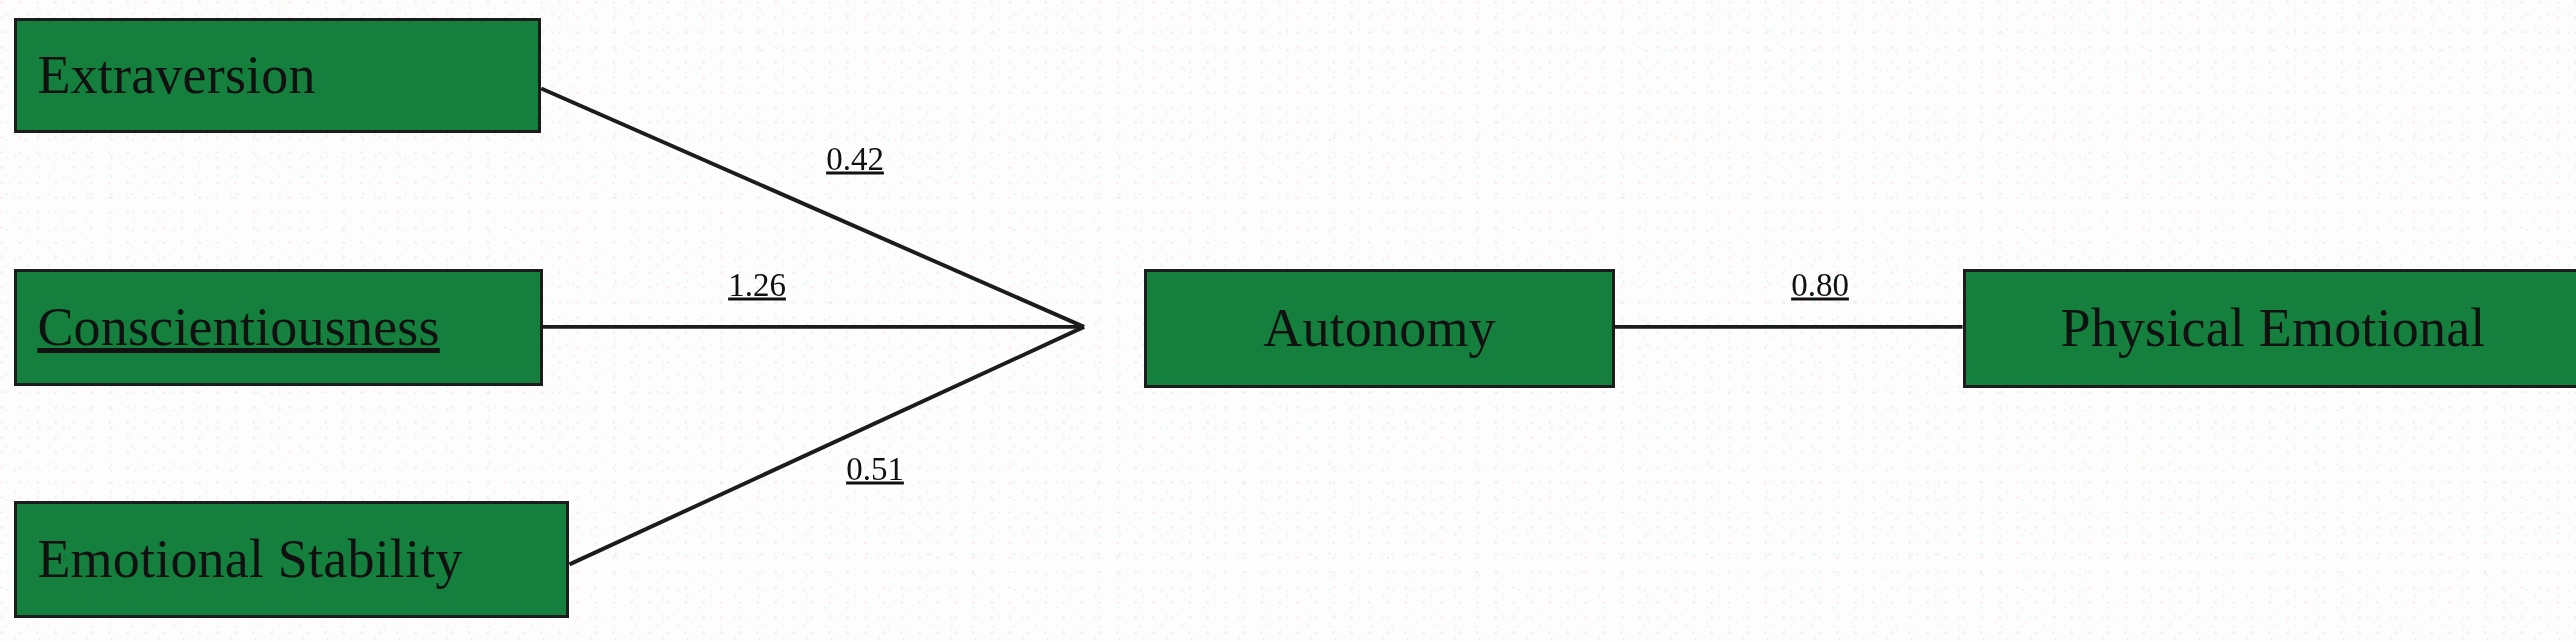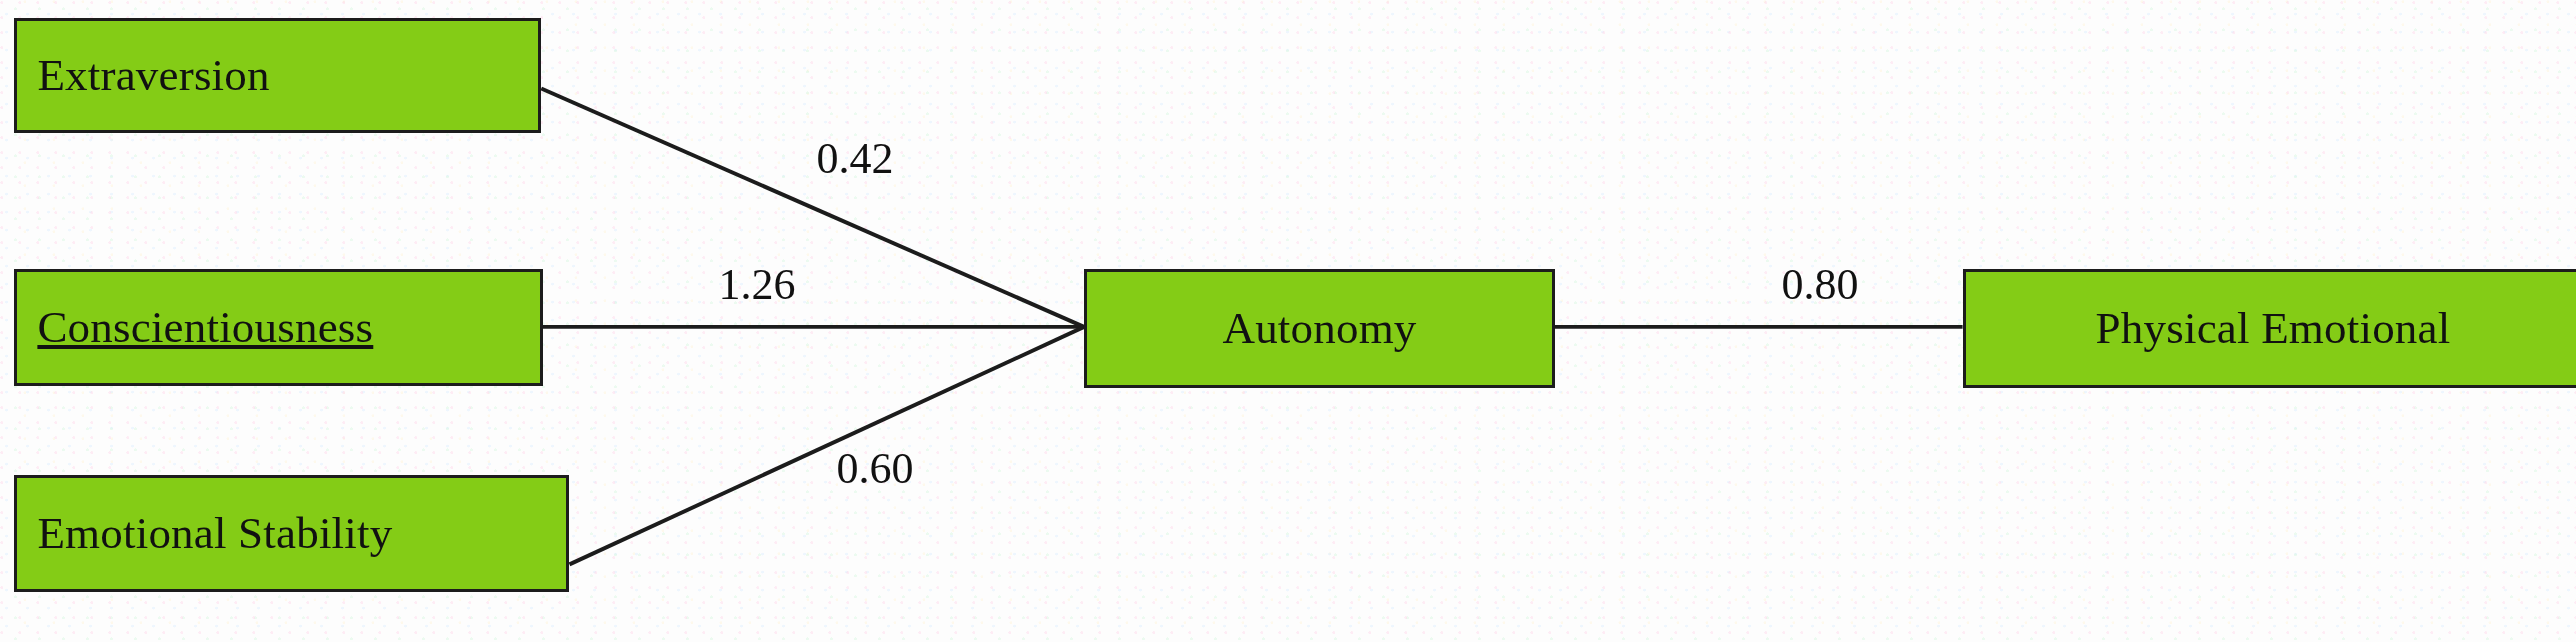--- a/index.html
+++ b/index.html
@@ -34,40 +34,41 @@
     position: absolute;
     left: 0;
     top: 0;
     width: 2576px;
     height: 642px;
   }
   .node {
     position: absolute;
     box-sizing: border-box;
     border: 3.1px solid #1c1c1c;
-    background: #84cc16;
+    background: #15803d;
     display: flex;
     align-items: center;
     color: #111111;
-    font-size: 45px;
+    font-size: 54px;
     line-height: 1.05;
     letter-spacing: 0.2px;
     white-space: nowrap;
   }
   .node.align-left  { justify-content: flex-start; padding-left: 20.4px; }
   .node.align-center{ justify-content: center; }
 
   .edge-label {
     position: absolute;
     transform: translate(-50%, -50%);
     color: #111111;
-    font-size: 44px;
+    font-size: 33px;
     line-height: 1;
     white-space: nowrap;
     background: transparent;
+    text-decoration: underline;
   }
 </style>
 </head>
 <body>
 
 <div id="canvas" style="background: rgb(253, 253, 253);">
 
   <div id="paper-noise"></div>
 
   <svg id="edges" viewBox="0 0 3284 819" preserveAspectRatio="none" xmlns="http://www.w3.org/2000/svg">
@@ -76,29 +77,29 @@
       <line x1="726" y1="720" x2="1382" y2="417" stroke="#1c1c1c" stroke-width="5" shape-rendering="geometricPrecision"></line>
       <line x1="1982" y1="417" x2="2502" y2="417" stroke="#1c1c1c" stroke-width="5" shape-rendering="geometricPrecision"></line>
     </svg>
 
   <div class="node align-left" id="node-extraversion" style="left: 14px; top: 18px; width: 527px; height: 115px; border-color: rgb(28, 28, 28); color: rgb(17, 17, 17);">
       <span>Extraversion</span>
     </div>
   <div class="node align-left" id="node-conscientiousness" style="left: 14px; top: 269px; width: 529px; height: 117px; border-color: rgb(28, 28, 28); color: rgb(17, 17, 17); text-decoration: underline;">
       <span>Conscientiousness</span>
     </div>
-  <div class="node align-left" id="node-emotional-stability" style="left: 14px; top: 475px; width: 555px; height: 117px; border-color: rgb(28, 28, 28); color: rgb(17, 17, 17);">
+  <div class="node align-left" id="node-emotional-stability" style="left: 14px; top: 501px; width: 555px; height: 117px; border-color: rgb(28, 28, 28); color: rgb(17, 17, 17);">
       <span>Emotional Stability</span>
     </div>
-  <div class="node align-center" id="node-autonomy" style="left: 1084px; top: 269px; width: 471px; height: 119px; border-color: rgb(28, 28, 28); color: rgb(17, 17, 17);">
+  <div class="node align-center" id="node-autonomy" style="left: 1144px; top: 269px; width: 471px; height: 119px; border-color: rgb(28, 28, 28); color: rgb(17, 17, 17);">
       <span>Autonomy</span>
     </div>
   <div class="node align-center" id="node-physical-activity" style="left: 1963px; top: 269px; width: 620px; height: 119px; border-color: rgb(28, 28, 28); color: rgb(17, 17, 17);">
       <span>Physical Emotional</span>
     </div>
 
   <div class="edge-label" id="label-042" style="left: 855px; top: 159px; color: rgb(17, 17, 17);">0.42</div>
   <div class="edge-label" id="label-096" style="left: 757px; top: 285px; color: rgb(17, 17, 17);">1.26</div>
-  <div class="edge-label" id="label-060" style="left: 875px; top: 469px; color: rgb(17, 17, 17);">0.60</div>
+  <div class="edge-label" id="label-060" style="left: 875px; top: 469px; color: rgb(17, 17, 17);">0.51</div>
   <div class="edge-label" id="label-055" style="left: 1820px; top: 285px; color: rgb(17, 17, 17);">0.80</div>
 
 </div>
 
 
 </body></html>

